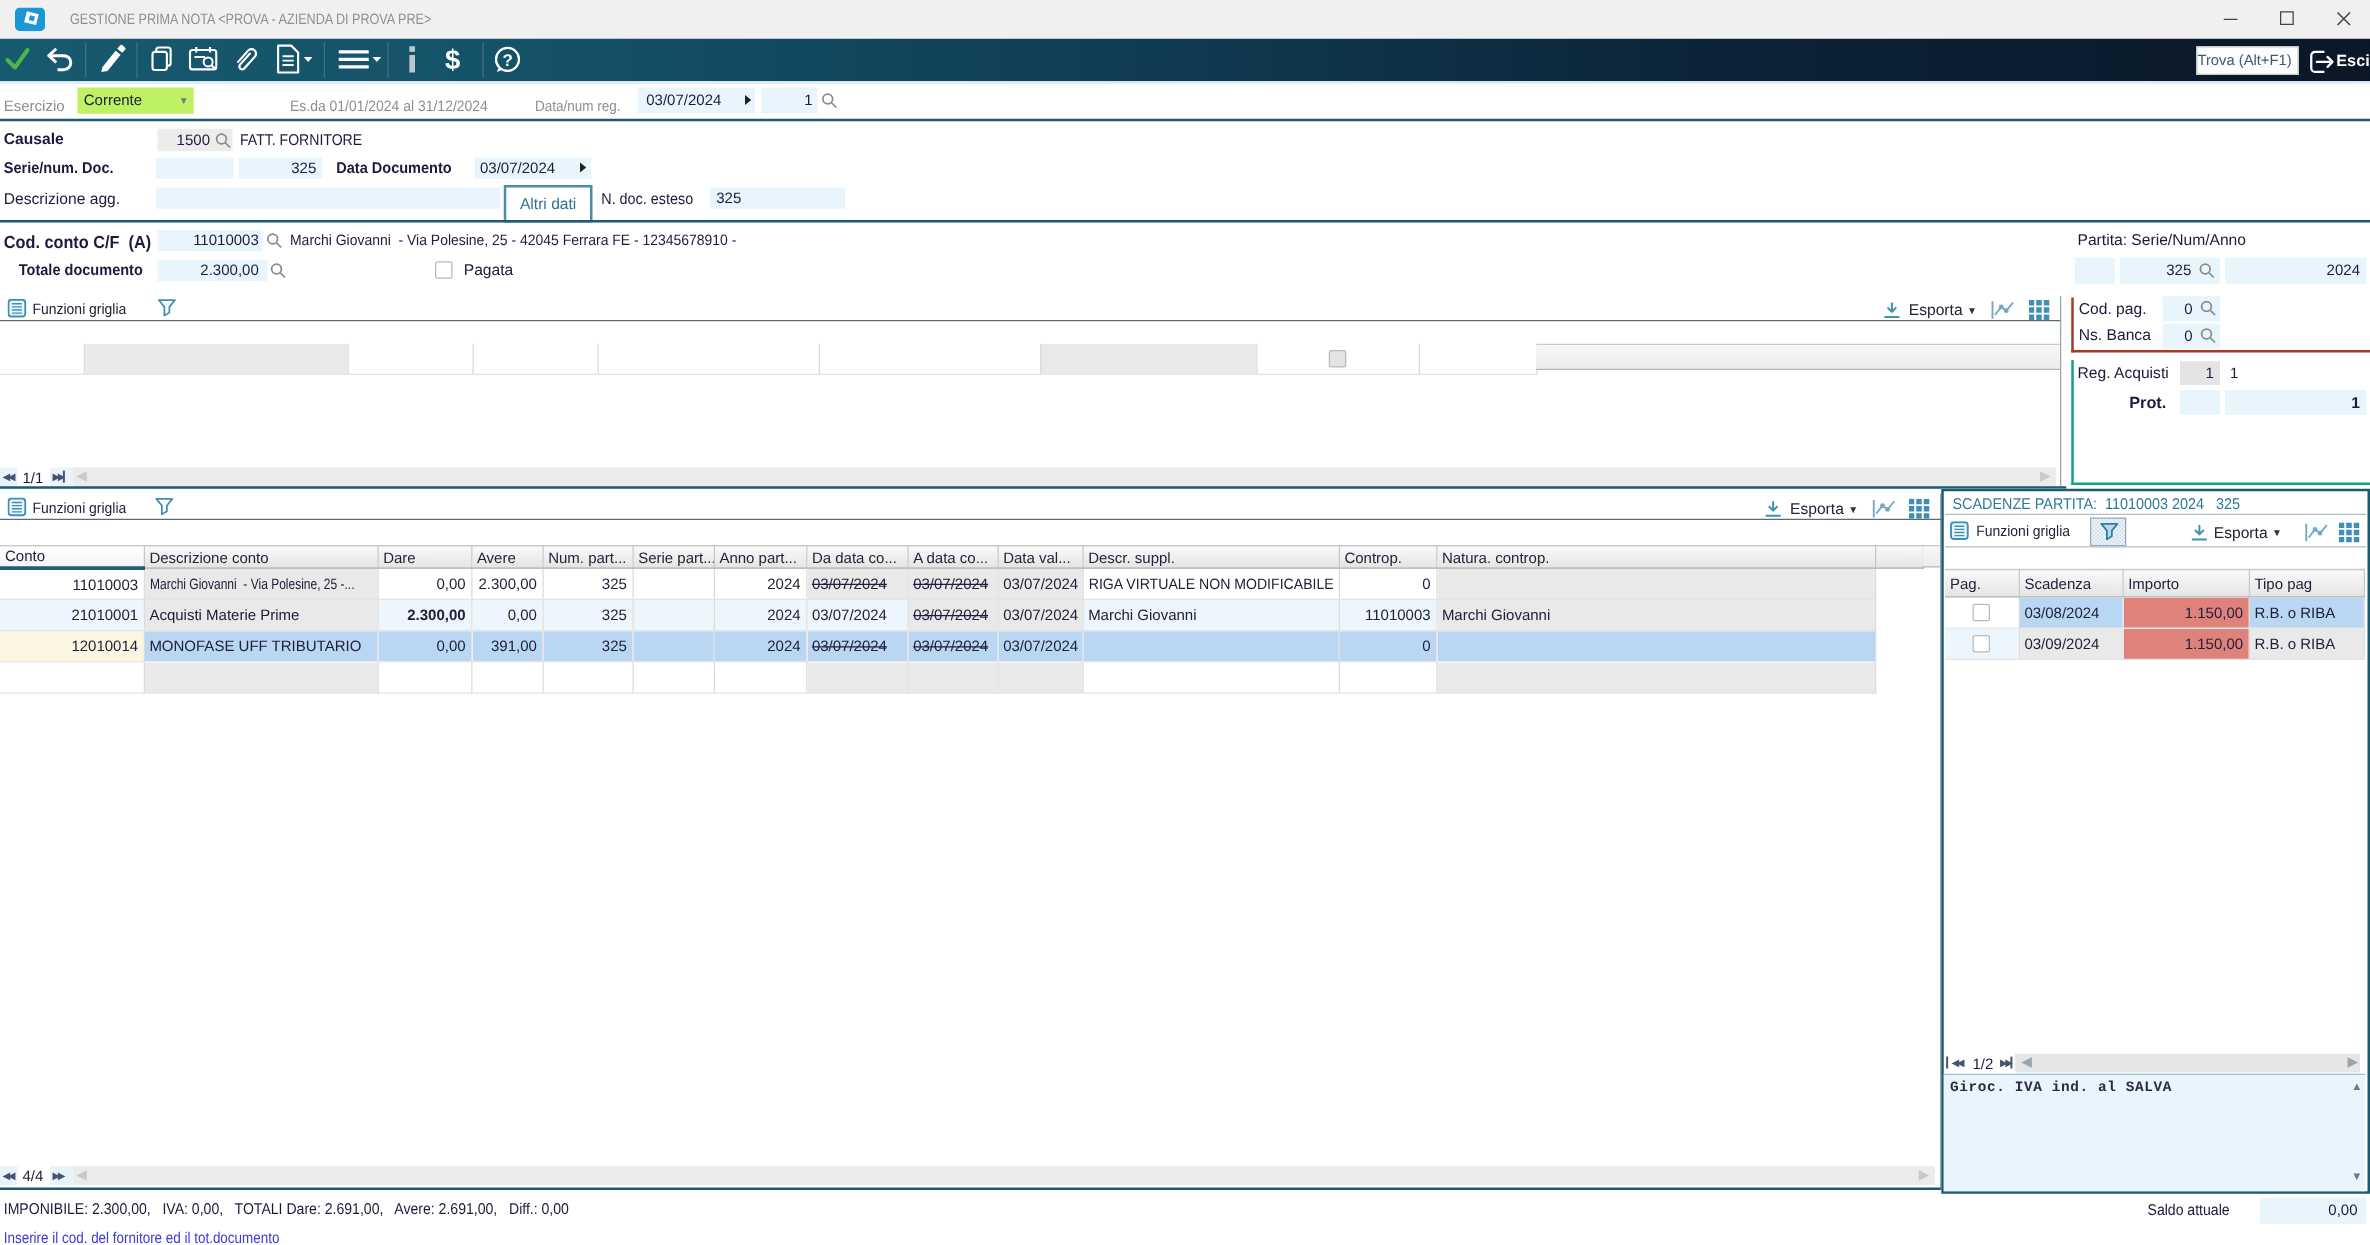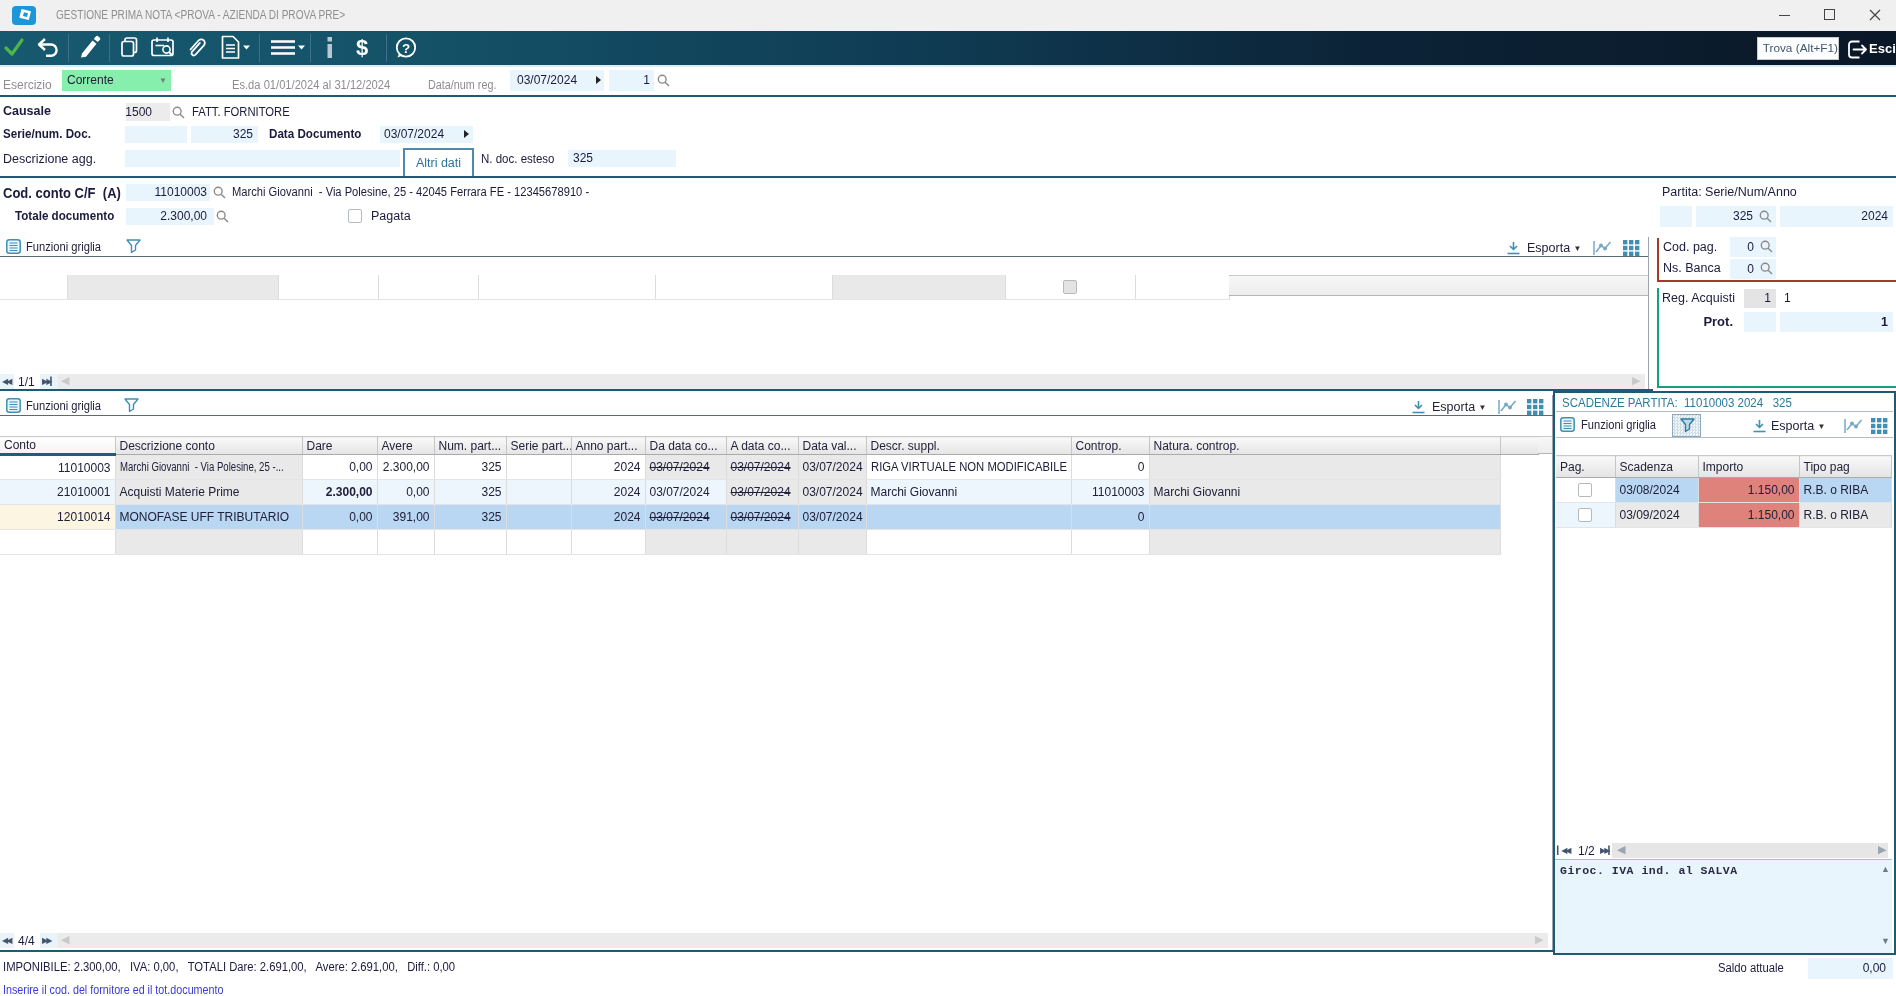--- a/index.html
+++ b/index.html
@@ -85,41 +85,41 @@
   <rect x="327.5" y="13" width="4.5" height="14" fill="#b9c7ce"></rect>
   <rect x="327.5" y="6" width="4.5" height="4.5" fill="#b9c7ce"></rect>
 
   <text x="356" y="24" font-family="Liberation Sans" font-size="22" font-weight="bold" fill="#fff">$</text>
 
   <circle cx="406" cy="16.5" r="9.2" stroke="#fff" stroke-width="1.8"></circle>
   <path d="M399 23 L397.5 26.5 L402 24.8 Z" fill="#fff"></path>
   <text x="402" y="21.5" font-family="Liberation Sans" font-size="13.5" font-weight="bold" fill="#fff">?</text>
 </svg>
 
-<div class="a" style="left:1757px;top:37px;width:82px;height:23px;background:#fcfdff;border:1px solid #c9c9c9;color:#44576d;font-size:11.8px;text-align:right;line-height:21px;white-space:nowrap">Trova (Alt+F1)</div>
+<div class="a" style="left:1757px;top:37px;width:82px;height:23px;background:#fcfdff;border:1px solid #c9c9c9;color:#44576d;font-size:11.8px;text-align:left;line-height:21px;white-space:nowrap">Trova (Alt+F1)</div>
 <svg class="a" style="left:1847px;top:40px" width="22" height="19" fill="none" stroke="#fff" stroke-width="1.8">
     <path d="M12.5 1.5 H5 A3 3 0 0 0 2 4.5 V14.5 A3 3 0 0 0 5 17.5 H12.5"></path>
     <path d="M6.5 9.5 H18.5 M15 5.5 L19 9.5 L15 13.5" stroke-linecap="round" stroke-linejoin="round"></path>
   </svg>
 <div class="a" style="left:1869px;top:41px;color:#fff;font-size:13px;font-weight:bold">Esci</div>
 
 <div class="a gl" style="left:3px;top:78px">Esercizio</div>
-<div class="a" style="left:62px;top:70px;width:109px;height:21px;background:#86efac;line-height:21px"><span style="padding-left:5px">Corrente</span><span style="position:absolute;right:4px;top:0;color:#7a7a7a;font-size:8px">▼</span></div>
+<div class="a" style="left:62px;top:70px;width:93px;height:21px;background:#bef264;line-height:21px"><span style="padding-left:5px">Corrente</span><span style="position:absolute;right:4px;top:0;color:#7a7a7a;font-size:8px">▼</span></div>
 <div class="a gl" style="left:232px;top:78px"><span class="cnd">Es.da 01/01/2024 al 31/12/2024</span></div>
 <div class="a gl" style="left:428px;top:78px"><span class="cnd" style="transform:scaleX(0.9)">Data/num reg.</span></div>
 <div class="f nv" style="left:510px;top:70px;width:94px;height:21px;line-height:21px"><span style="padding-left:7px">03/07/2024</span><span class="tri-r" style="position:absolute;right:3px;top:6px"></span></div>
 <div class="f nv r" style="left:609px;top:70px;width:45px;height:21px;line-height:21px;padding-right:4px">1</div>
 <svg class="mag a" style="left:657px;top:74px" width="13" height="13" fill="none" stroke="#8a8a8a" stroke-width="1.4">
     <circle cx="5.2" cy="5.2" r="3.9"></circle>
     <path d="M8.2 8.2 L12 12"></path>
   </svg>
 <div class="hr" style="top:95px"></div>
 
 <div class="a b nv" style="left:3px;top:104px;font-size:12.5px">Causale</div>
-<div class="fg nv" style="left:126px;top:103px;width:44px;height:18px;line-height:18px">
+<div class="fg nv" style="left:126px;top:103px;width:60px;height:18px;line-height:18px">
     <span style="position:absolute;right:18px">1500</span>
   </div>
 <svg class="mag a" style="left:172px;top:106px" width="13" height="13" fill="none" stroke="#8a8a8a" stroke-width="1.4">
     <circle cx="5.2" cy="5.2" r="3.9"></circle>
     <path d="M8.2 8.2 L12 12"></path>
   </svg>
 <div class="a nv" style="left:192px;top:105px;font-size:12.5px"><span class="cnd" style="transform:scaleX(0.9)">FATT. FORNITORE</span></div>
 <div class="a b nv" style="left:3px;top:127px;font-size:12.5px"><span class="cnd">Serie/num. Doc.</span></div>
 <div class="f" style="left:125px;top:126px;width:62px;height:17px"></div>
 <div class="f nv r" style="left:191px;top:126px;width:67px;height:17px;line-height:17px;padding-right:5px">325</div>

